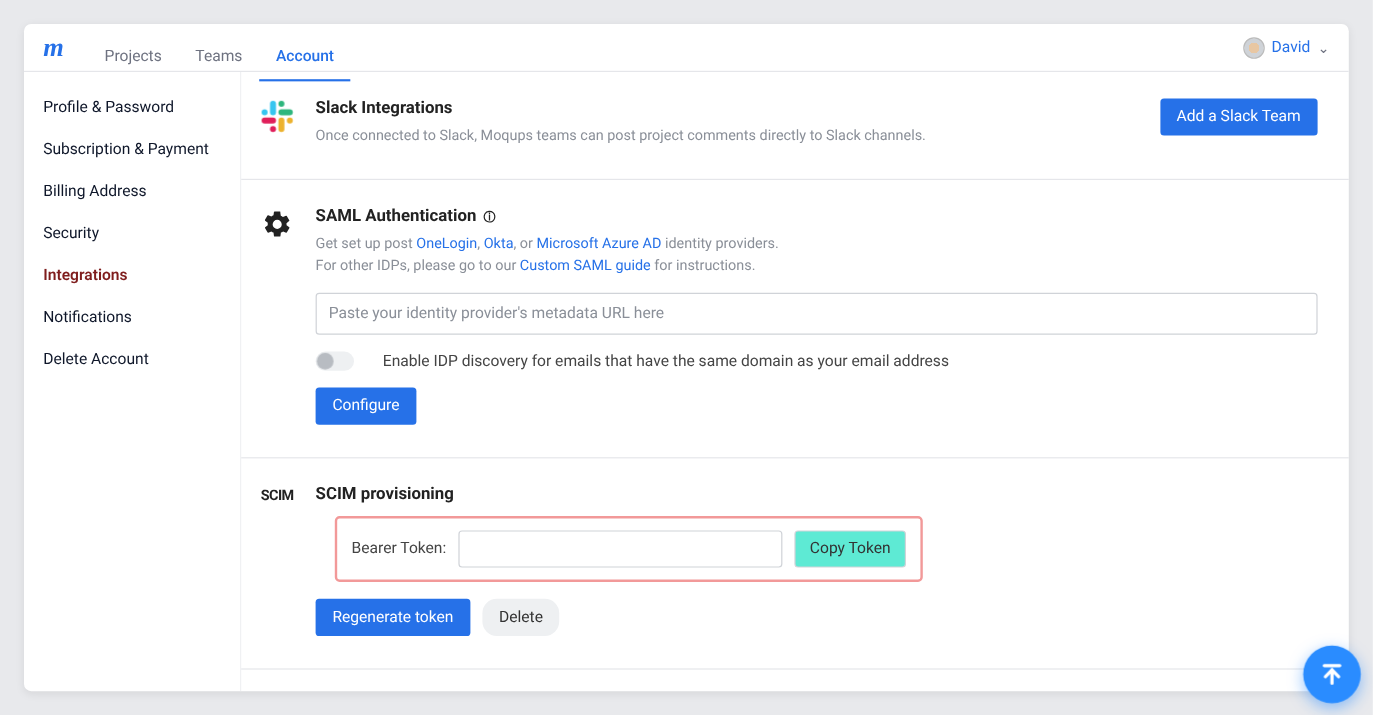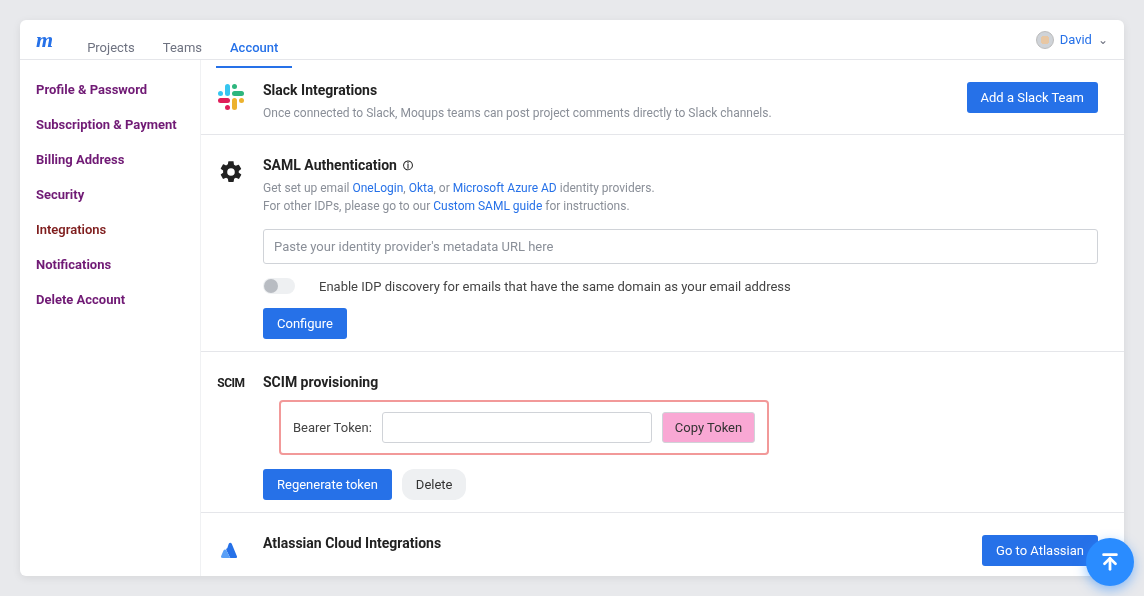--- a/index.html
+++ b/index.html
@@ -9,34 +9,34 @@
   .logo { font-family: "Brush Script MT", cursive; font-size: 22px; font-weight: bold; color: #2671e8; font-style: italic; margin-right: 20px; }
   .tab { font-size: 13px; color: #6e7280; padding: 0 14px; height: 40px; display: flex; align-items: center; cursor: pointer; position: relative; margin-top: 16px; }
   .tab.active { color: #2671e8; font-weight: 500; }
   .tab.active::after { content:""; position:absolute; bottom:0; left:0; right:0; height:2px; background:#2671e8; }
   .topbar-spacer { flex: 1; }
   .user { display:flex; align-items:center; gap:6px; font-size:13px; color:#2671e8; cursor:pointer; }
   .avatar { width:18px; height:18px; border-radius:50%; background: radial-gradient(circle at center, #e8c7a3 40%, #cfd3d8 40%); border:1px solid #bbb; }
   .chevron { font-size:12px; color:#6e7280; }
   .main { display:flex; flex:1; overflow:hidden; }
   .sidebar { width: 180px; display:flex; flex-direction:column; padding-top:12px; }
-  .side-item { font-size:13px; color:#701a75; padding: 10px 16px; cursor:pointer;font-weight:bold; }
+  .side-item { font-size:13px; color:#0f172a; padding: 10px 16px; cursor:pointer; }
   .side-item.active { color:#7f1d1d; font-weight:600; background:#fff; }
   .content { flex:1; overflow-y:auto; border-left:1px solid #f0f1f3; }
-  .section { display:flex; border-bottom:1px solid #e5e6ea; padding: 22px 26px 12px 12px; gap:14px; }
+  .section { display:flex; border-bottom:1px solid #e5e6ea; padding: 22px 26px 27px 12px; gap:14px; }
   .section:last-child { border-bottom:none; }
   .section-icon { width:36px; display:flex; justify-content:center; padding-top:2px; }
   .section-body { flex:1; }
   .section-title { font-size:14px; font-weight:700; color:#222; margin-bottom:6px; display:flex; align-items:center; gap:6px; }
   .section-desc { font-size:12px; color:#8a8f98; line-height:1.5; }
   .section-desc a, .link { color:#2671e8; text-decoration:none; cursor:pointer;margin-top:29px; }
   .section-action { }
   .btn-primary { background:#2671e8; color:#fff; border:none; border-radius:3px; padding: 8px 14px; font-size:13px; cursor:pointer; }
   .btn-secondary { background:#eef0f2; color:#333; border:none; border-radius:12px; padding: 8px 14px; font-size:13px; cursor:pointer; }
-  .btn-outline { background:#f9a8d4; color:#333; border:1px solid #d0d3d8; border-radius:3px; padding: 7px 12px; font-size:13px; cursor:pointer; }
+  .btn-outline { background:#5eead4; color:#333; border:1px solid #d0d3d8; border-radius:3px; padding: 7px 12px; font-size:13px; cursor:pointer; }
   .input-full { width:100%; border:1px solid #d0d3d8; border-radius:3px; padding: 9px 10px; font-size:13px; color:#333; margin-top:14px; }
   .input-full::placeholder { color:#8a8f98; }
   .toggle-row { display:flex; align-items:center; gap:24px; margin-top:14px; font-size:13px; color:#444; }
   .toggle { width:32px; height:16px; background:#eef0f2; border-radius:999px; position:relative; cursor:pointer; }
   .toggle::after { content:""; width:14px; height:14px; background:#b8bcc2; border-radius:50%; position:absolute; left:1px; top:1px; }
   .form-row { margin-top:14px; display:flex; gap:10px; }
   .scim-highlight { border:2px solid #f29999; border-radius:4px; padding:10px 12px; margin-top:10px; display:flex; align-items:center; gap:10px; width: max-content; margin-left: 16px; }
   .scim-highlight label { font-size:13px; color:#444; }
   .scim-input { width:270px; border:1px solid #d0d3d8; border-radius:3px; padding:7px 8px; font-size:13px; }
   .info-dot { width:12px; height:12px; font-size:10px; color:#222; }
@@ -112,21 +112,21 @@
           <svg width="26" height="26" viewBox="0 0 24 24" fill="#222">
               <path d="M19.14 12.94a7.14 7.14 0 0 0 .05-.94 7.14 7.14 0 0 0-.05-.94l2.03-1.58a.5.5 0 0 0 .12-.64l-1.92-3.32a.5.5 0 0 0-.6-.22l-2.39.96a7.03 7.03 0 0 0-1.62-.94l-.36-2.54A.5.5 0 0 0 14 2h-4a.5.5 0 0 0-.5.42l-.36 2.54c-.58.24-1.12.55-1.62.94l-2.39-.96a.5.5 0 0 0-.6.22L2.61 8.48a.5.5 0 0 0 .12.64l2.03 1.58a7.14 7.14 0 0 0-.05.94c0 .32.02.63.05.94l-2.03 1.58a.5.5 0 0 0-.12.64l1.92 3.32c.13.22.4.31.6.22l2.39-.96c.5.39 1.04.7 1.62.94l.36 2.54c.04.24.25.42.5.42h4c.25 0 .46-.18.5-.42l.36-2.54c.58-.24 1.12-.55 1.62-.94l2.39.96c.2.09.47 0 .6-.22l1.92-3.32a.5.5 0 0 0-.12-.64l-2.03-1.58zM12 15.5A3.5 3.5 0 1 1 12 8.5a3.5 3.5 0 0 1 0 7z"></path>
             </svg>
         </div>
         <div class="section-body">
           <div class="section-title">
             <span>SAML Authentication</span>
             <span class="info-dot">ⓘ</span>
           </div>
           <div class="section-desc">
-            <span>Get set up email </span><a class="link">OneLogin</a>, <a class="link">Okta</a><span>, or </span><a class="link">Microsoft Azure AD</a><span> identity providers.</span><br>
+            <span>Get set up post </span><a class="link">OneLogin</a>, <a class="link">Okta</a><span>, or </span><a class="link">Microsoft Azure AD</a><span> identity providers.</span><br>
             <span>For other IDPs, please go to our </span><a class="link">Custom SAML guide</a><span> for instructions.</span>
           </div>
           <input class="input-full" placeholder="Paste your identity provider's metadata URL here" style="">
           <div class="toggle-row">
             <div class="toggle"></div>
             <span>Enable IDP discovery for emails that have the same domain as your email address</span>
           </div>
           <div class="form-row">
             <button class="btn-primary">Configure</button>
           </div>

